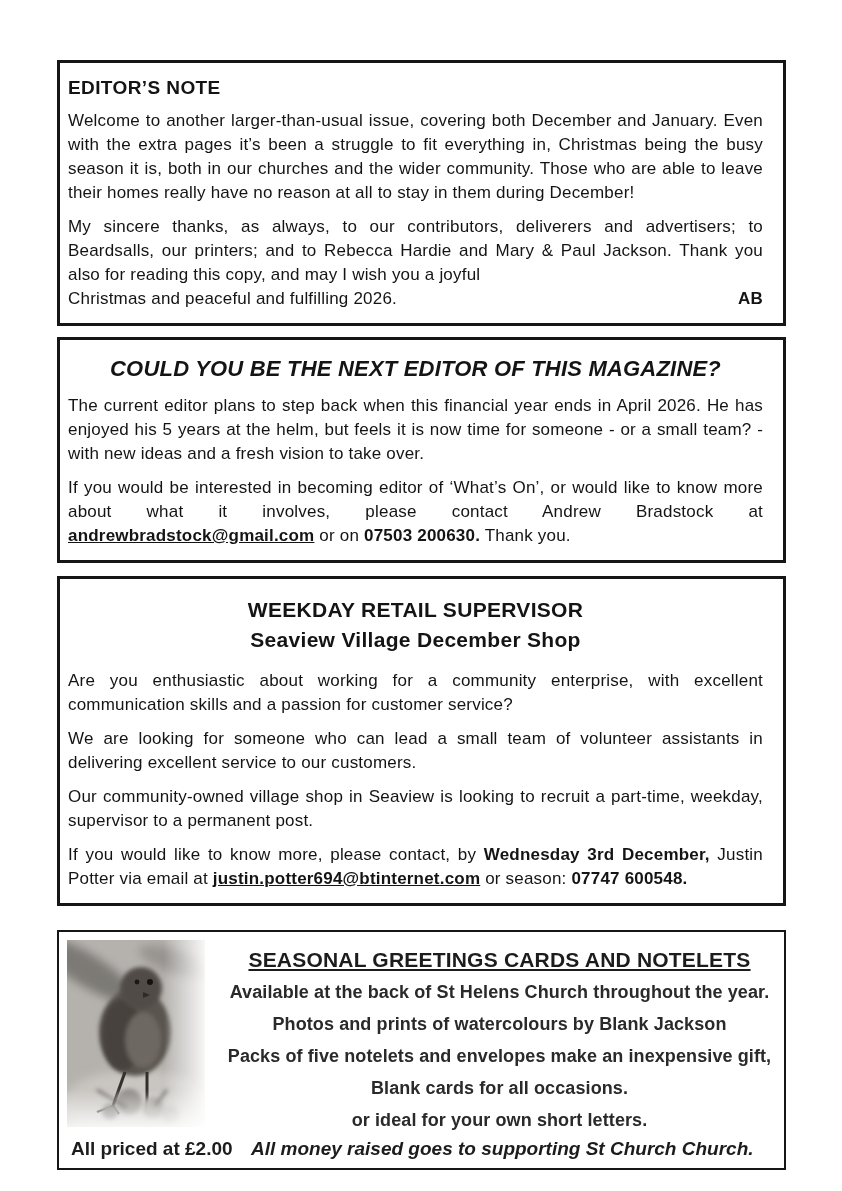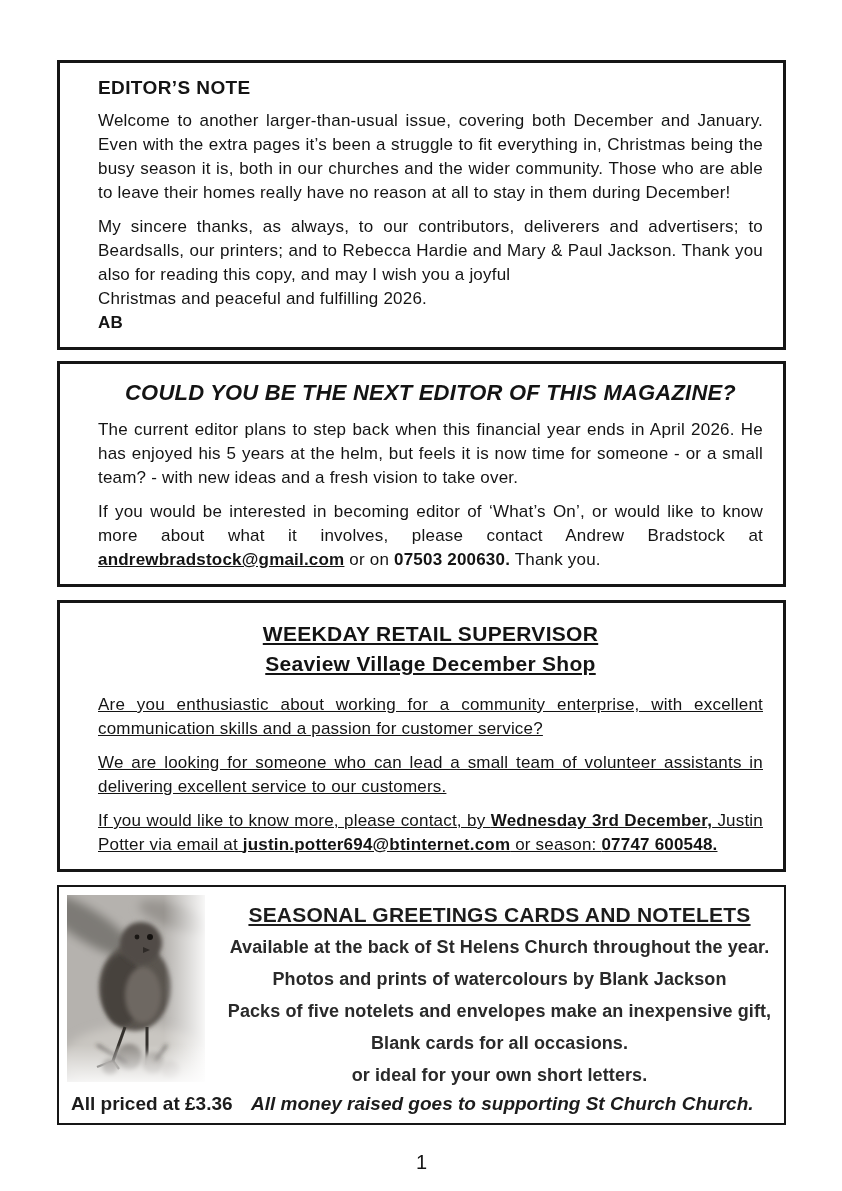--- a/index.html
+++ b/index.html
@@ -11,21 +11,21 @@
     font-family:"Liberation Sans","DejaVu Sans",sans-serif;
     color:#141414;
     box-sizing:border-box;
     padding:60px 56px 0 57px;
     overflow:hidden;
   }
   .box{
     border:3px solid #161616;
     box-sizing:border-box;
     width:729px;
-    padding:12px 20px 12px 38px;
+    padding:12px 20px 12px 8px;
     margin-bottom:11px;
     background:#fff;
   }
   .box p{
     margin:0 0 10px 0;
     font-size:17px;
     line-height:24px;
     text-align:justify;
     letter-spacing:.2px;
   }
@@ -57,21 +57,20 @@
     font-size:21px;
     line-height:30px;
     letter-spacing:.3px;
   }
   .lastline{
     display:flex;
     justify-content:space-between;
     font-size:17px;
     line-height:24px;
     letter-spacing:.2px;
-    flex-direction:column;
   }
   
   .box.flyer{
     border-width:2px;
     padding:8px 12px 8px 8px;
     color:#222;
   }
   .flyer-top{display:flex;gap:8px;}
   .robin{
     flex:0 0 138px;
@@ -137,25 +136,26 @@
       <span class="b">AB</span>
     </div>
   </section>
 
   <section class="box" style="margin-bottom:13px;">
     <h2 class="center-title">COULD YOU BE THE NEXT EDITOR OF THIS MAGAZINE?</h2>
     <p>The current editor plans to step back when this financial year ends in April 2026. He has enjoyed his 5 years at the helm, but feels it is now time for someone - or a small team? - with new ideas and a fresh vision to take over.</p>
     <p><span>If you would be interested in becoming editor of ‘What’s On’, or would like to know more about what it involves, please contact Andrew Bradstock at </span><span class="b u">andrewbradstock@gmail.com</span><span> or on </span><span class="b">07503 200630.</span><span> Thank you.</span></p>
   </section>
 
-  <section class="box" style="margin-bottom:13px;text-decoration:underline;">
+  <section class="box" style="margin-bottom:24px;">
     <h2 class="job-title">WEEKDAY RETAIL SUPERVISOR</h2>
     <h3 class="job-subtitle">Seaview Village December Shop</h3>
     <p>Are you enthusiastic about working for a community enterprise, with excellent communication skills and a passion for customer service?</p>
     <p>We are looking for someone who can lead a small team of volunteer assistants in delivering excellent service to our customers.</p>
+    <p>Our community-owned village shop in Seaview is looking to recruit a part-time, weekday, supervisor to a permanent post.</p>
     <p><span>If you  would like to know more,  please  contact, by </span><span class="b">Wednesday 3rd December,</span><span> Justin Potter via email at </span><span class="b u">justin.potter694@btinternet.com</span><span> or season: </span><span class="b">07747 600548.</span></p>
   </section>
 
   <section class="box flyer">
     <div class="flyer-top">
       <svg class="robin" viewBox="0 0 138 187" aria-hidden="true">
         <defs>
           <filter id="bl4" x="-30%" y="-30%" width="160%" height="160%">
               <feGaussianBlur stdDeviation="5"></feGaussianBlur>
             </filter>
@@ -199,20 +199,20 @@
       <div class="flyer-text">
         <h2>SEASONAL GREETINGS CARDS AND NOTELETS</h2>
         <div class="flyer-line">Available at the back of St Helens Church throughout the year.</div>
         <div class="flyer-line">Photos and prints of watercolours by Blank Jackson</div>
         <div class="flyer-line">Packs of five notelets and envelopes make an inexpensive gift,</div>
         <div class="flyer-line">Blank cards for all occasions.</div>
         <div class="flyer-line">or ideal for your own short letters.</div>
       </div>
     </div>
     <div class="flyer-bottom">
-      <span class="flyer-price">All priced at £3.36</span>
+      <span class="flyer-price">All priced at £2.00</span>
       <span class="flyer-footer">All money raised goes to supporting St Church Church.</span>
     </div>
   </section>
 
   <div class="page-number">1</div>
 
 </div>
 
 </body></html>

